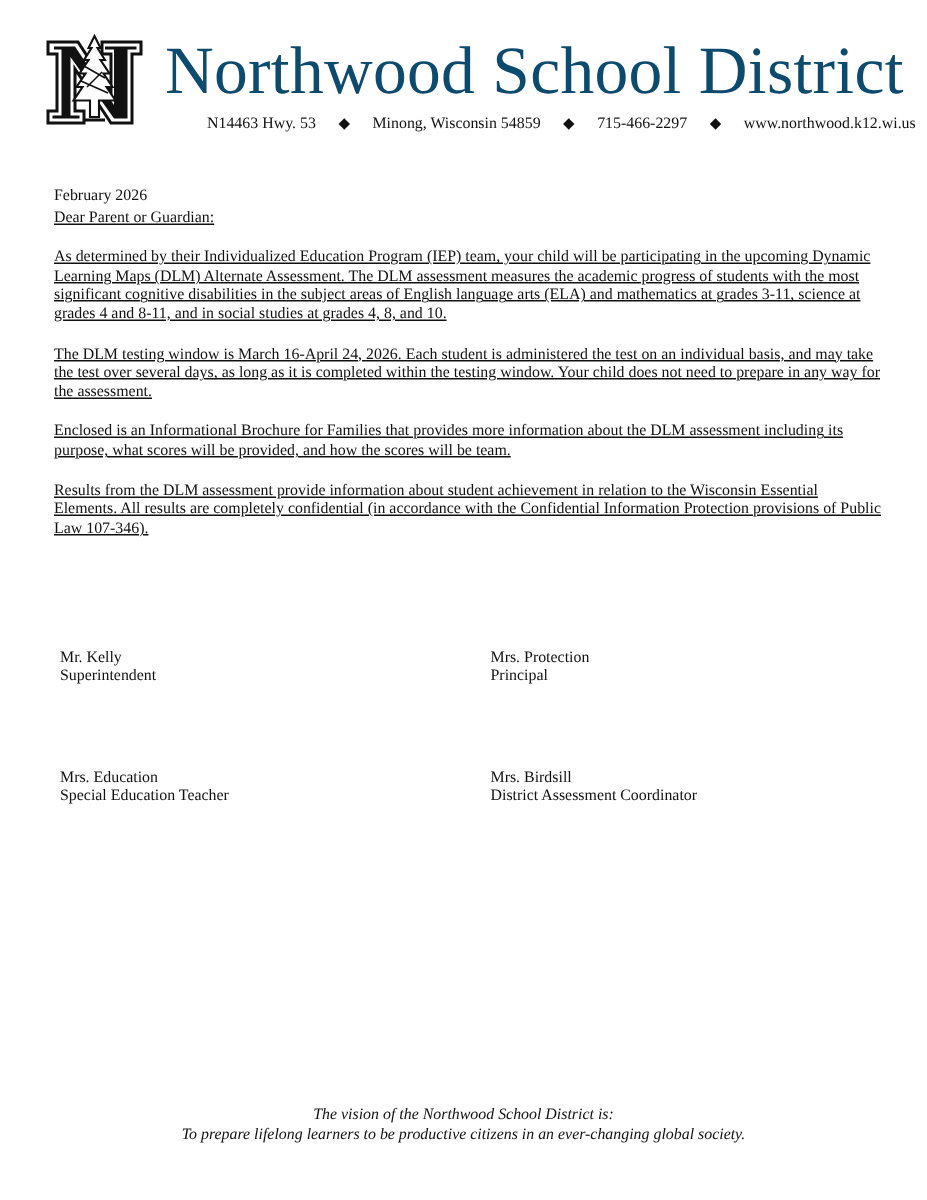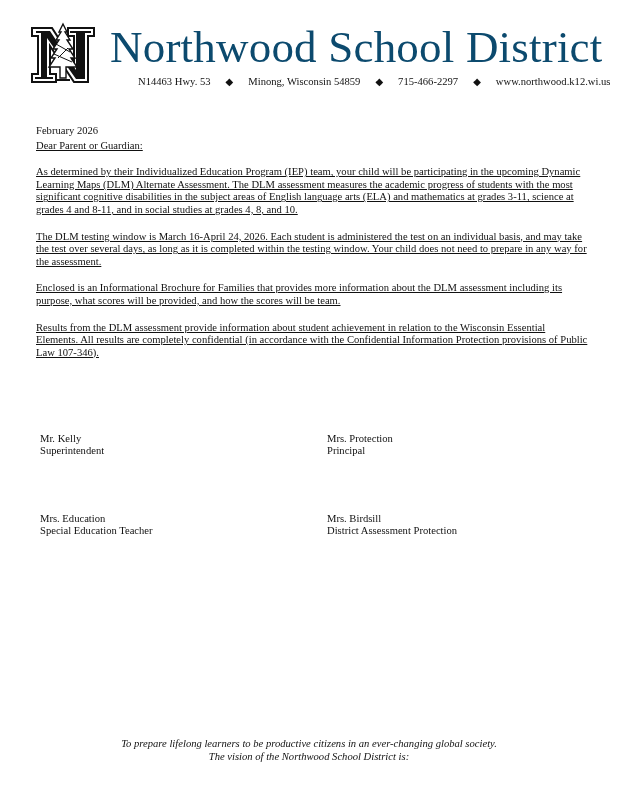--- a/index.html
+++ b/index.html
@@ -77,20 +77,20 @@
   </div>
 </div>
 
 <div class="sig-row" style="top:513px;">
   <div class="sig left">
     <div>Mrs. Education</div>
     <div>Special Education Teacher</div>
   </div>
   <div class="sig right">
     <div>Mrs. Birdsill</div>
-    <div>District Assessment Protection</div>
+    <div>District Assessment Coordinator</div>
   </div>
 </div>
 
 <div class="footer">
+  <div>The vision of the Northwood School District is:</div>
   <div>To prepare lifelong learners to be productive citizens in an ever-changing global society.</div>
-  <div>The vision of the Northwood School District is:</div>
 </div>
 
 </body></html>

